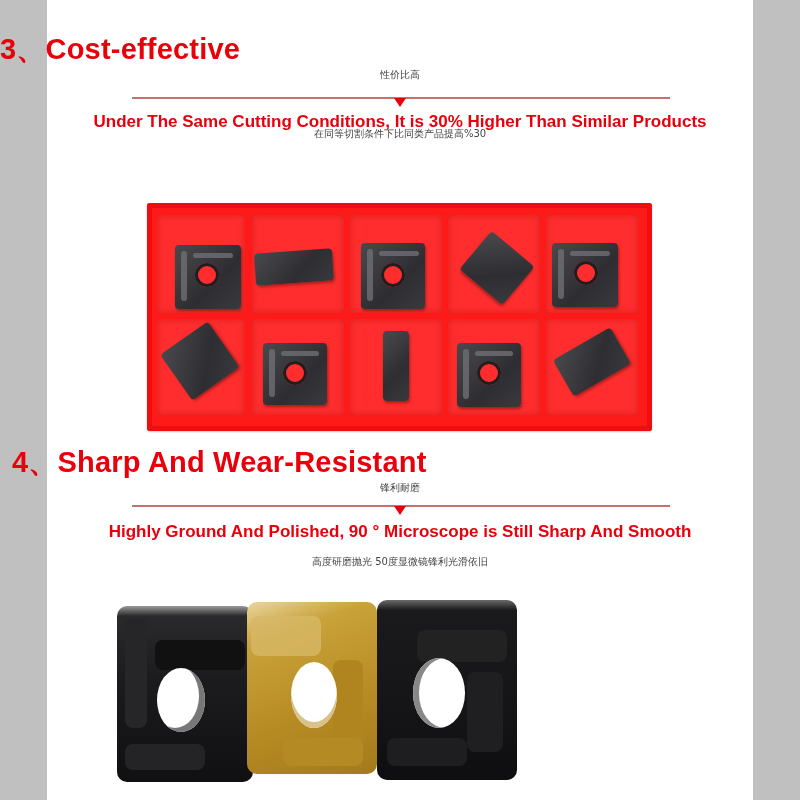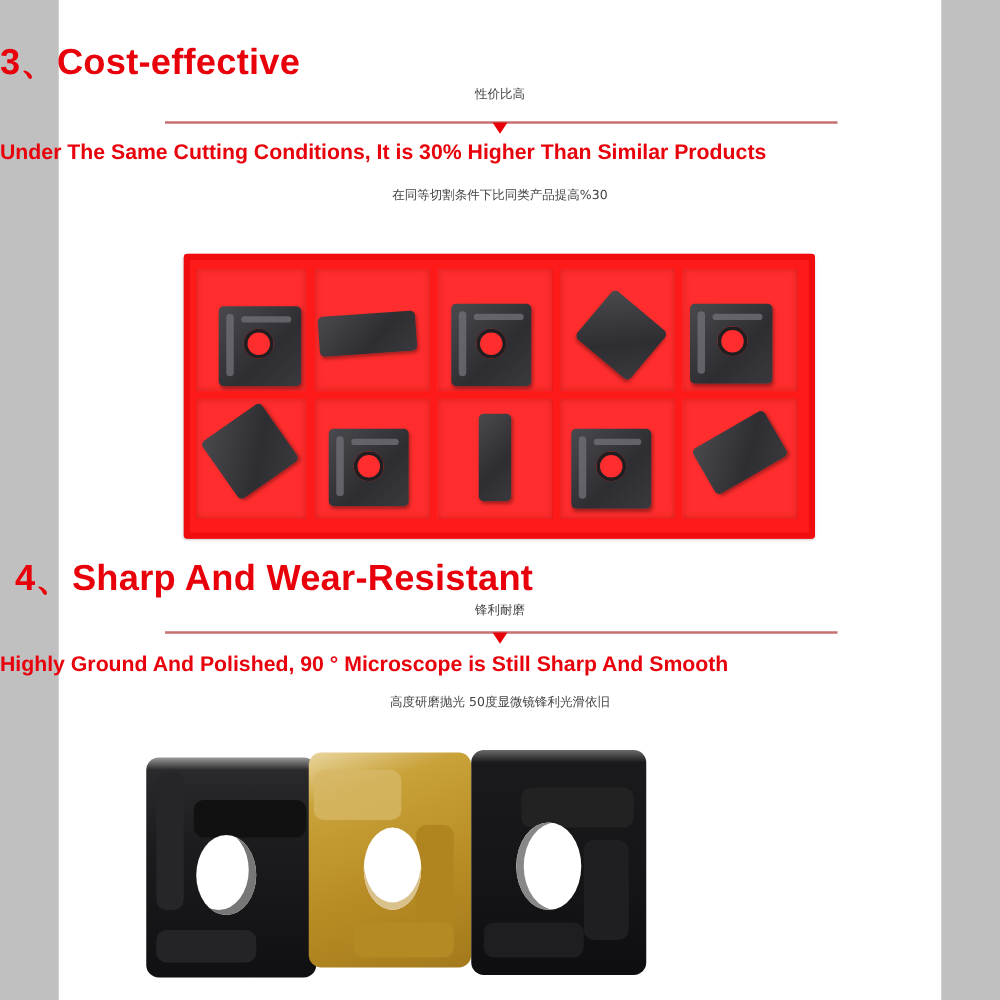--- a/index.html
+++ b/index.html
@@ -1,21 +1,21 @@
 <!DOCTYPE html>
 <html><head>
 <meta charset="utf-8">
 <style>
   html,body{margin:0;padding:0;}
   body{width:800px;height:800px;background:#c0c0c0;position:relative;overflow:hidden;font-family:"DejaVu Sans",sans-serif;}
   .panel{position:absolute;left:47px;top:0;width:706px;height:800px;background:#fff;}
   .abs{position:absolute;}
   .h-title{position:absolute;left:0;width:800px;text-align:left;color:#e8000b;font-family:Liberation Sans, sans-serif;font-weight:bold;letter-spacing:0.2px;}
   .h-sub{position:absolute;left:0;width:800px;text-align:center;color:#444;font-size:10px;font-family:"DejaVu Sans",sans-serif;}
-  .h-desc{position:absolute;left:0;width:800px;text-align:left;color:#e8000b;font-weight:bold;font-family:"Liberation Sans",sans-serif;}
+  .h-desc{position:absolute;left:0;width:800px;text-align:center;color:#e8000b;font-weight:bold;font-family:"Liberation Sans",sans-serif;}
   .divider{position:absolute;left:132px;width:538px;height:2px;background:#c87070;}
   .arrow{position:absolute;width:0;height:0;border-left:6px solid transparent;border-right:6px solid transparent;border-top:9px solid #e8000b;}
   
   .tray{position:absolute;left:147px;top:203px;width:505px;height:228px;background:#ff1a1a;border-radius:3px;box-shadow:inset 0 0 0 5px #f00d0d, 0 1px 2px rgba(0,0,0,.2);}
   .cell{position:absolute;background:#ff2d2d;box-shadow:inset 0 0 6px rgba(140,0,0,.35);}
   .ins{position:absolute;background:linear-gradient(135deg,#4a4a4e,#2e2e32 60%,#3a3a3e);border-radius:4px;box-shadow:1px 2px 3px rgba(0,0,0,.35);}
   .ins .hole{position:absolute;border-radius:50%;background:#ff2d2d;box-shadow:inset 0 0 0 3px #1f1f22;}
   .ins .grv{position:absolute;background:#6e6e74;border-radius:3px;opacity:.8;}
   
   .big{position:absolute;border-radius:10px;}
@@ -28,21 +28,21 @@
 <div class="abs" style="left:0;top:0;width:47px;height:800px;background:#c0c0c0;"></div>
 <div class="abs" style="left:753px;top:0;width:47px;height:800px;background:#c0c0c0;"></div>
 
 <div class="panel"></div>
 
 <div class="h-title" style="top:30px;font-size:29px;">3、Cost-effective</div>
 <div class="h-sub" style="top:68px;">性价比高</div>
 <div class="divider" style="top:97px;"></div>
 <div class="arrow" style="left:394px;top:98px;"></div>
 <div class="h-desc" style="top:112px;font-size:17px;">Under The Same Cutting Conditions, It is 30% Higher Than Similar Products</div>
-<div class="h-sub" style="top:149px;">在同等切割条件下比同类产品提高%30</div>
+<div class="h-sub" style="top:127px;">在同等切割条件下比同类产品提高%30</div>
 
 <div class="tray">
 
   <div class="cell" style="left:10px;top:12px;width:88px;height:98px;"></div>
   <div class="cell" style="left:105px;top:12px;width:92px;height:98px;"></div>
   <div class="cell" style="left:203px;top:12px;width:92px;height:98px;"></div>
   <div class="cell" style="left:301px;top:12px;width:92px;height:98px;"></div>
   <div class="cell" style="left:399px;top:12px;width:92px;height:98px;"></div>
   <div class="cell" style="left:10px;top:116px;width:88px;height:96px;"></div>
   <div class="cell" style="left:105px;top:116px;width:92px;height:96px;"></div>

